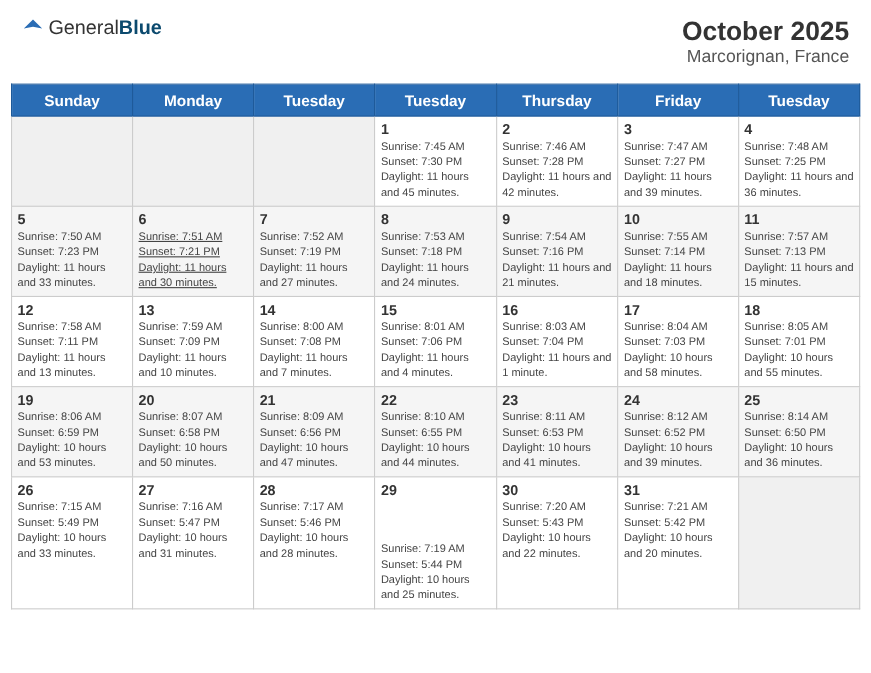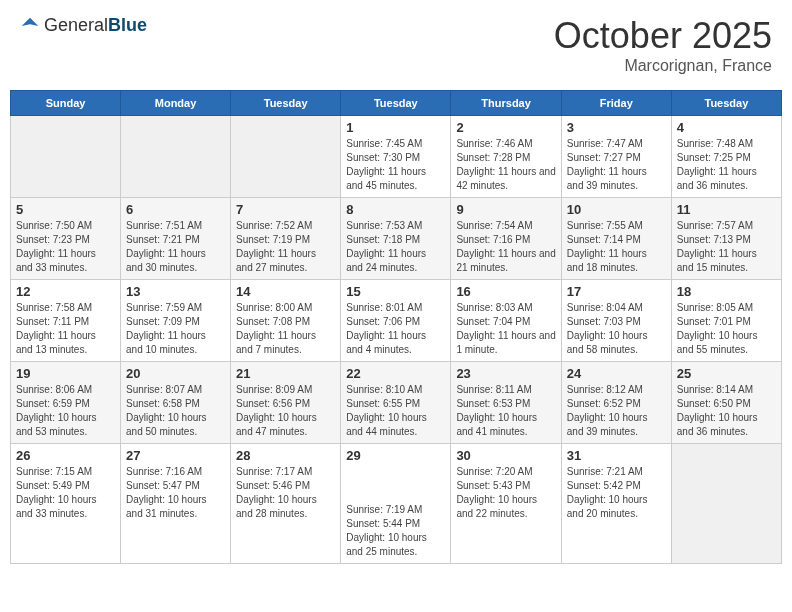--- a/index.html
+++ b/index.html
@@ -33,37 +33,37 @@
       color: #0c4a6e;
     }
     .logo-icon {
       width: 20px;
       height: 20px;
     }
     .title-block {
       text-align: right;
     }
     .month-title {
-      font-size: 36px;
-      font-weight: normal;
+      font-size: 24px;
+      font-weight: bold;
       color: #333;
     }
     .location-title {
       font-size: 16px;
       color: #555;
     }
     .calendar {
       width: 100%;
       border-collapse: collapse;
       border: 1px solid #ccc;
     }
     .calendar th {
       background-color: #2a6db5;
       color: #fff;
-      font-size: 11px;
+      font-size: 14px;
       font-weight: bold;
       text-align: center;
       padding: 6px 4px;
       border: 1px solid #1e5a9a;
     }
     .calendar td {
       vertical-align: top;
       border: 1px solid #ccc;
       padding: 4px 5px;
       width: 113px;
@@ -150,21 +150,21 @@
       </tr>
       <tr>
         <td>
           <div class="day-number">5</div>
           <div class="day-info" style="white-space: pre-line;">Sunrise: 7:50 AM
 Sunset: 7:23 PM
 Daylight: 11 hours and 33 minutes.</div>
         </td>
         <td>
           <div class="day-number">6</div>
-          <div class="day-info" style="white-space: pre-line;">Sunrise: 7:51 AM
+          <div class="day-info" style="white-space: pre-line; text-decoration: underline;">Sunrise: 7:51 AM
 Sunset: 7:21 PM
 Daylight: 11 hours and 30 minutes.</div>
         </td>
         <td>
           <div class="day-number">7</div>
           <div class="day-info" style="white-space: pre-line;">Sunrise: 7:52 AM
 Sunset: 7:19 PM
 Daylight: 11 hours and 27 minutes.</div>
         </td>
         <td>

